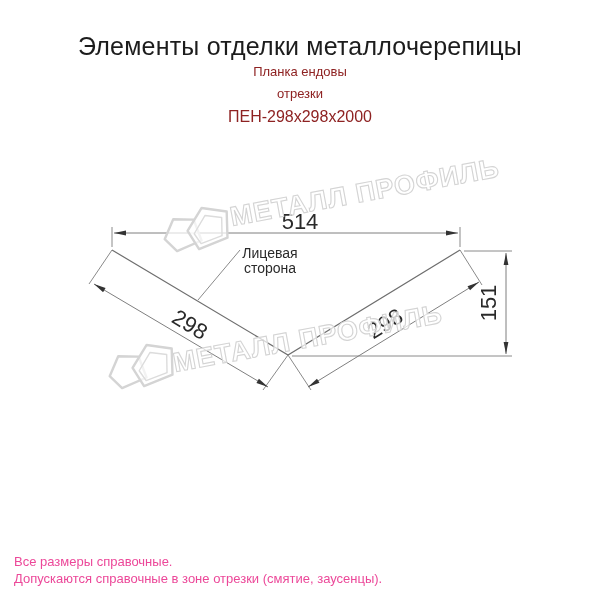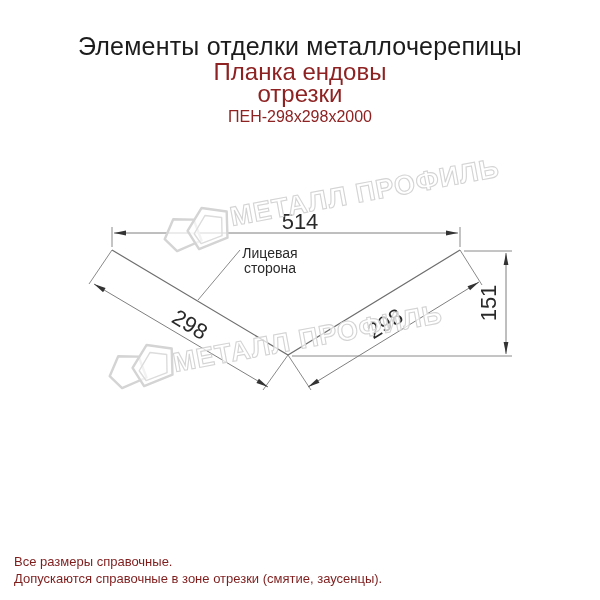--- a/index.html
+++ b/index.html
@@ -6,30 +6,30 @@
   .page{
     position:relative;width:600px;height:600px;background:#ffffff;overflow:hidden;
     font-family:"Liberation Sans","DejaVu Sans",sans-serif;
   }
   .page-title{
     position:absolute;top:24px;left:0;width:600px;text-align:center;
     font-size:25px;color:#1c1c1c;letter-spacing:0.2px;margin-top:8px;
   }
   .subtitle{
     position:absolute;top:61px;left:0;width:600px;text-align:center;
-    font-size:24px;line-height:22px;color:#8e2222;
+    font-size:13px;line-height:22px;color:#8e2222;
   }
   .product-code{
     position:absolute;top:108px;left:0;width:600px;text-align:center;
     font-size:16px;color:#8e2222;
   }
   .drawing-svg{position:absolute;top:0;left:0;}
   .notes{
     position:absolute;left:14px;top:553px;width:572px;
-    font-size:13px;line-height:17px;color:#7f1d1d;
+    font-size:13px;line-height:17px;color:#ec4899;
   }
   .dim-text{font-size:22px;fill:#2a2a2a;}
   .face-text{font-size:14px;fill:#2a2a2a;}
   .wm-text{
     font-size:27px;font-weight:bold;letter-spacing:1px;
     fill:rgba(255,255,255,0.72);stroke:#d4d4d4;stroke-width:1.1px;
   }
 </style>
 </head>
 <body>

